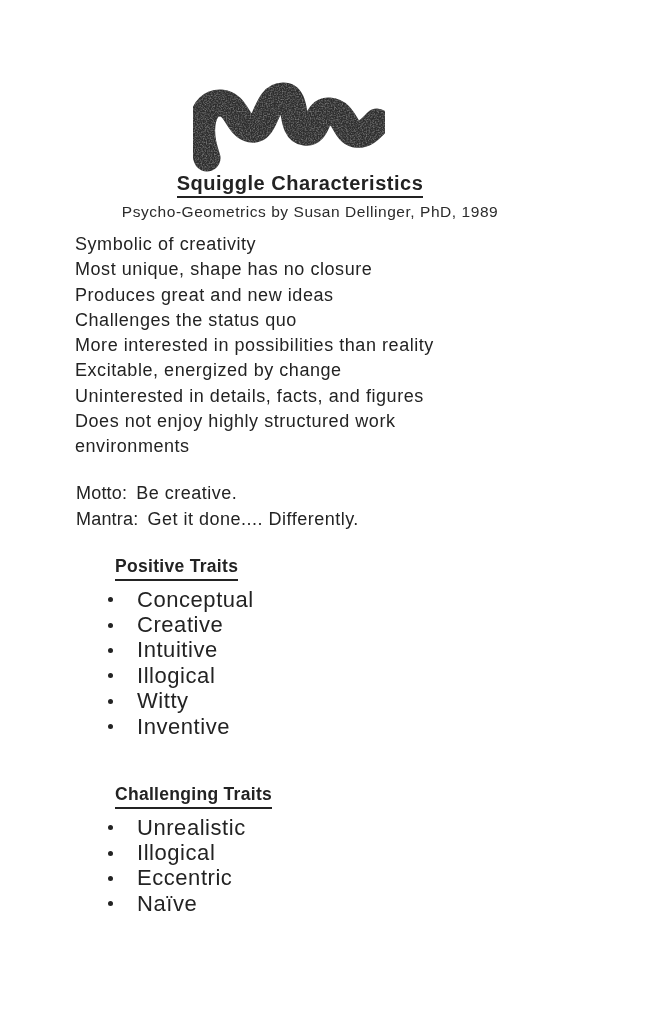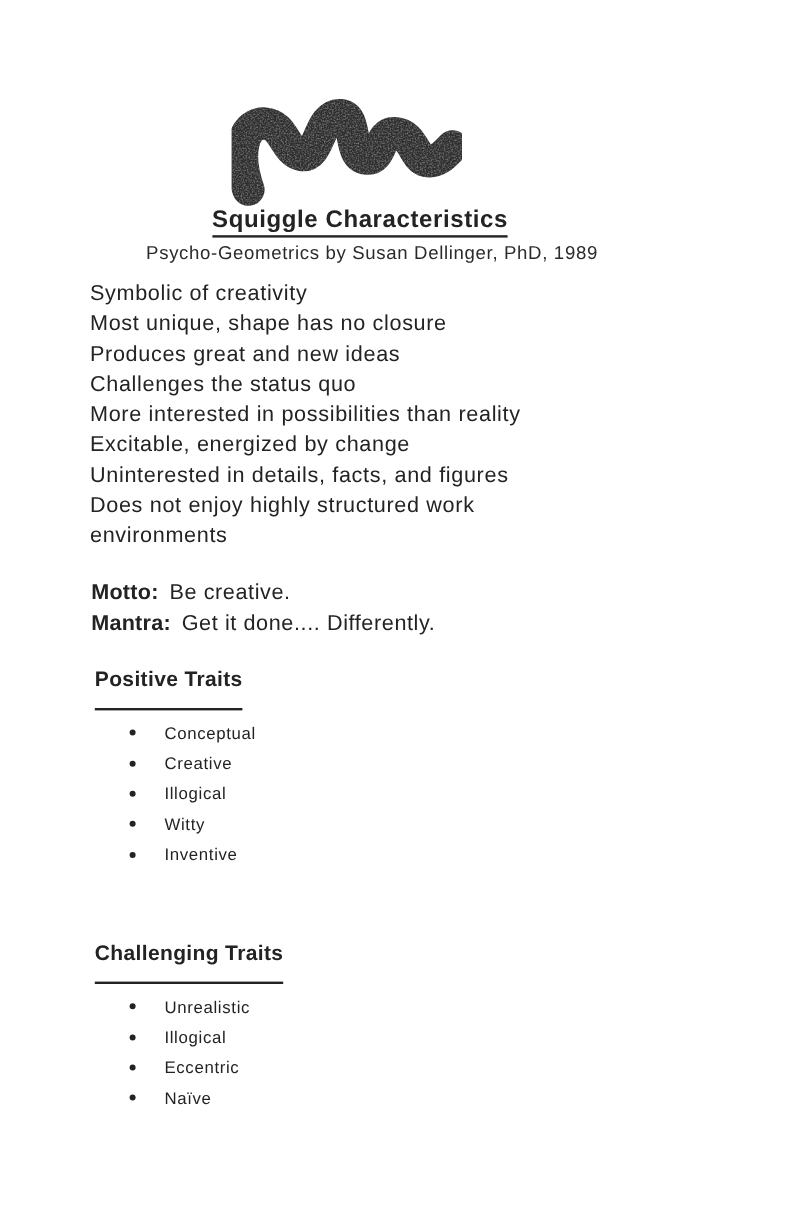--- a/index.html
+++ b/index.html
@@ -67,50 +67,51 @@
     left: 76px;
     top: 481px;
     width: 460px;
   }
   .motto-row {
     font-size: 18px;
     line-height: 25.5px;
     letter-spacing: 0.5px;
   }
   .motto-label {
-    font-weight: bold;
+    font-weight: normal;
     letter-spacing: 0.2px;
     margin-right: 9px;
   }
 
   
   .section {
     position: absolute;
     left: 79px;
     width: 460px;
   }
   .section-positive { top: 556px; }
   .section-challenging { top: 784px; }
   .section-title {
     display: inline-block;
     font-size: 17.5px;
     font-weight: bold;
     letter-spacing: 0.3px;
     border-bottom: 2px solid #232323;
-    padding-bottom: 13px;
+    padding-bottom: 2px;
+    margin-left: 36px;
   }
   .trait-list {
     list-style: none;
     margin-top: 6px;
   }
   .trait {
     display: flex;
     align-items: center;
     height: 25.4px;
-    font-size: 14px;
+    font-size: 22px;
     letter-spacing: 0.55px;
   }
   .dot {
     width: 5px;
     height: 5px;
     border-radius: 50%;
     background: #232323;
     margin-left: 29px;
     margin-right: 24px;
     flex: 0 0 auto;
@@ -188,20 +189,24 @@
         <li class="trait">
           <span class="dot"></span>
           <span class="trait-text">Conceptual</span>
         </li>
 
         <li class="trait">
           <span class="dot"></span>
           <span class="trait-text">Creative</span>
         </li>
 
+        <li class="trait">
+          <span class="dot"></span>
+          <span class="trait-text">Intuitive</span>
+        </li>
 
 
         <li class="trait">
           <span class="dot"></span>
           <span class="trait-text">Illogical</span>
         </li>
 
         <li class="trait">
           <span class="dot"></span>
           <span class="trait-text">Witty</span>

